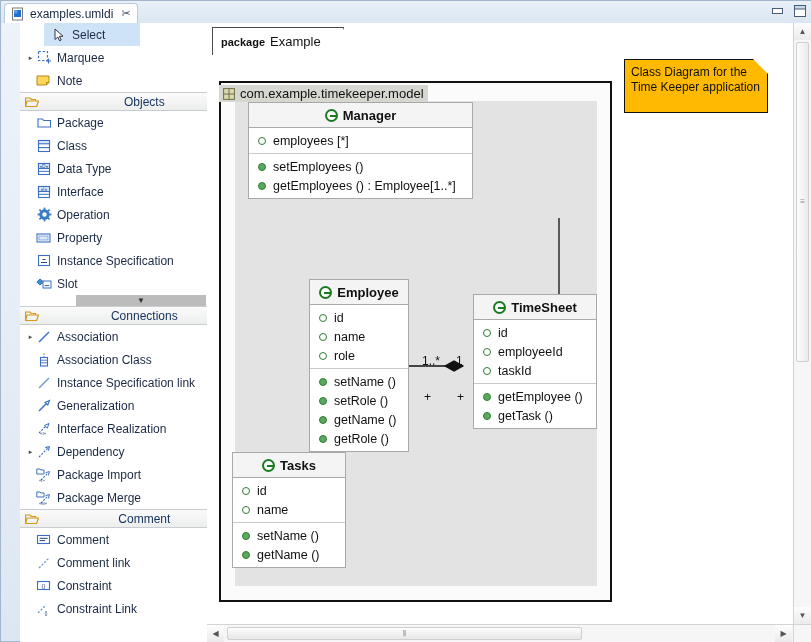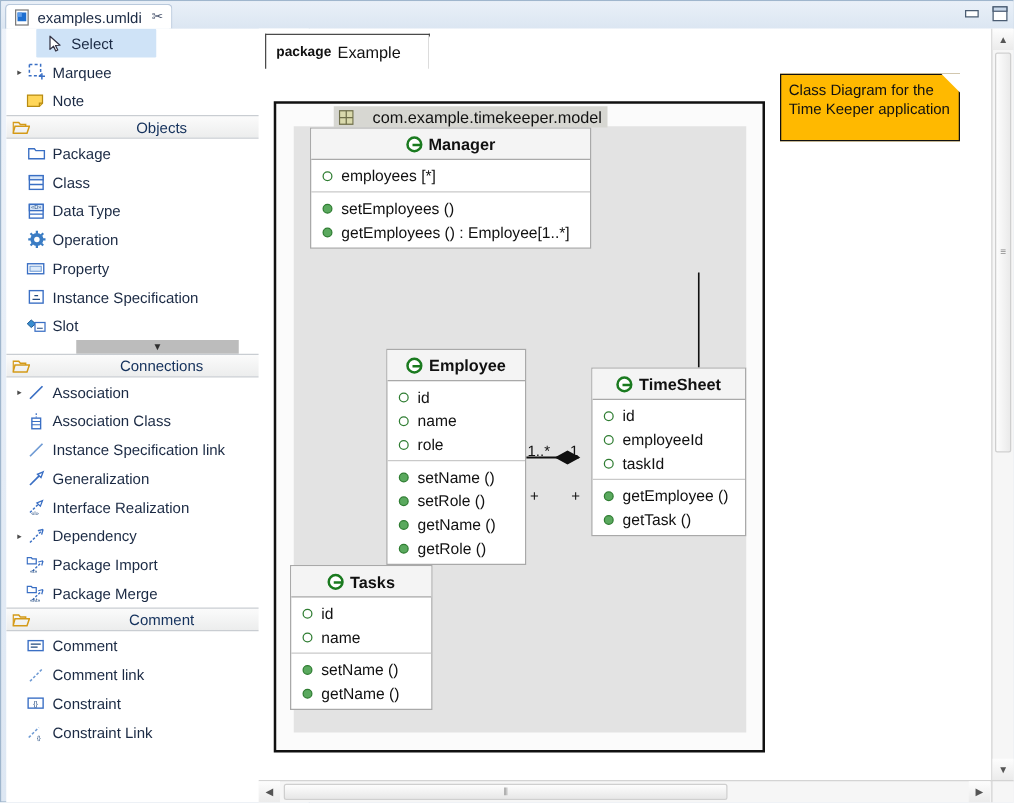--- a/index.html
+++ b/index.html
@@ -40,21 +40,21 @@
   .umldi-icon { width: 14px; height: 14px; position: relative; }
 
   .winbtns {
     position: absolute; right: 4px; top: 3px;
     display: flex; gap: 6px; align-items: center;
   }
   .winbtn { width: 16px; height: 14px; position: relative; cursor: pointer; }
 
   
   .palette {
-    position: absolute; left: 4px; top: 22px;
+    position: absolute; left: 19px; top: 22px;
     width: 243px; height: 619px;
     background: #ffffff;
     border-right: 1px solid #9fb6cd;
     overflow: hidden;
   }
   .pal-section {
     height: 19px;
     background: linear-gradient(#fbfbfb, #eceded);
     border-top: 1px solid #c9cdd2;
     border-bottom: 1px solid #c9cdd2;
@@ -126,25 +126,24 @@
   .model-frame {
     position: absolute; left: 12px; top: 58px;
     width: 393px; height: 521px;
     border: 2px solid #111;
     background: #fbfbfb;
   }
   .model-title {
     position: absolute; left: 12px; top: 62px;
     height: 17px;
     background: #d7d7d2;
-    display: flex; align-items: center; gap: 15px;
+    display: flex; align-items: center; gap: 5px;
     padding: 0 4px;
     font-size: 13px; color: #111;
     z-index: 4;
-    margin-left: 48px;
   }
   .grid-ico {
     width: 12px; height: 12px; position: relative; flex: 0 0 12px;
   }
 
   
   .inner-pane {
     position: absolute; left: 14px; top: 18px;
     width: 362px; height: 485px;
     background: #e3e3e3;
@@ -362,20 +361,32 @@
         <svg width="15" height="14" viewBox="0 0 15 14">
           <rect x="1.5" y="1.5" width="11" height="11" fill="#ffffff" stroke="#3a6fc4" stroke-width="1.1"></rect>
           <rect x="1.5" y="1.5" width="11" height="5" fill="#dceafa" stroke="#3a6fc4" stroke-width="1.1"></rect>
           <text x="7" y="5.6" font-size="4.6" fill="#21497f" text-anchor="middle" font-family="Liberation Sans, sans-serif">«D»</text>
           <path d="M1.5 9.3 H12.5" stroke="#3a6fc4" stroke-width="1"></path>
         </svg>
       </span>
       <span class="lbl">Data Type</span>
     </div>
 
+    <div class="pal-item">
+      <span class="arrow"></span>
+      <span class="ico">
+        <svg width="15" height="14" viewBox="0 0 15 14">
+          <rect x="1.5" y="1.5" width="11" height="11" fill="#ffffff" stroke="#3a6fc4" stroke-width="1.1"></rect>
+          <rect x="1.5" y="1.5" width="11" height="5" fill="#dceafa" stroke="#3a6fc4" stroke-width="1.1"></rect>
+          <text x="7" y="5.6" font-size="4.6" fill="#21497f" text-anchor="middle" font-family="Liberation Sans, sans-serif">«I»</text>
+          <path d="M1.5 9.3 H12.5" stroke="#3a6fc4" stroke-width="1"></path>
+        </svg>
+      </span>
+      <span class="lbl">Interface</span>
+    </div>
 
     <div class="pal-item">
       <span class="arrow"></span>
       <span class="ico">
         <svg width="15" height="15" viewBox="0 0 15 15">
           <g fill="#3a7cc4">
             <circle cx="7.5" cy="7.5" r="5.2"></circle>
             <rect x="6.6" y="0.6" width="1.8" height="2.4"></rect>
             <rect x="6.6" y="12" width="1.8" height="2.4"></rect>
             <rect x="0.6" y="6.6" width="2.4" height="1.8"></rect>
@@ -643,21 +654,21 @@
             <span class="dot op"></span>
             <span>setEmployees ()</span>
           </div>
           <div class="feat">
             <span class="dot op"></span>
             <span>getEmployees () : Employee[1..*]</span>
           </div>
         </div>
       </div>
 
-      <div class="uml" style="left:102px;top:256px;width:112px">
+      <div class="uml" style="left:102px;top:256px;width:100px">
         <div class="hdr">
           <span class="c-ico"></span>
           <span>Employee</span>
         </div>
         <div class="compart">
           <div class="feat">
             <span class="dot attr"></span>
             <span>id</span>
           </div>
           <div class="feat">

